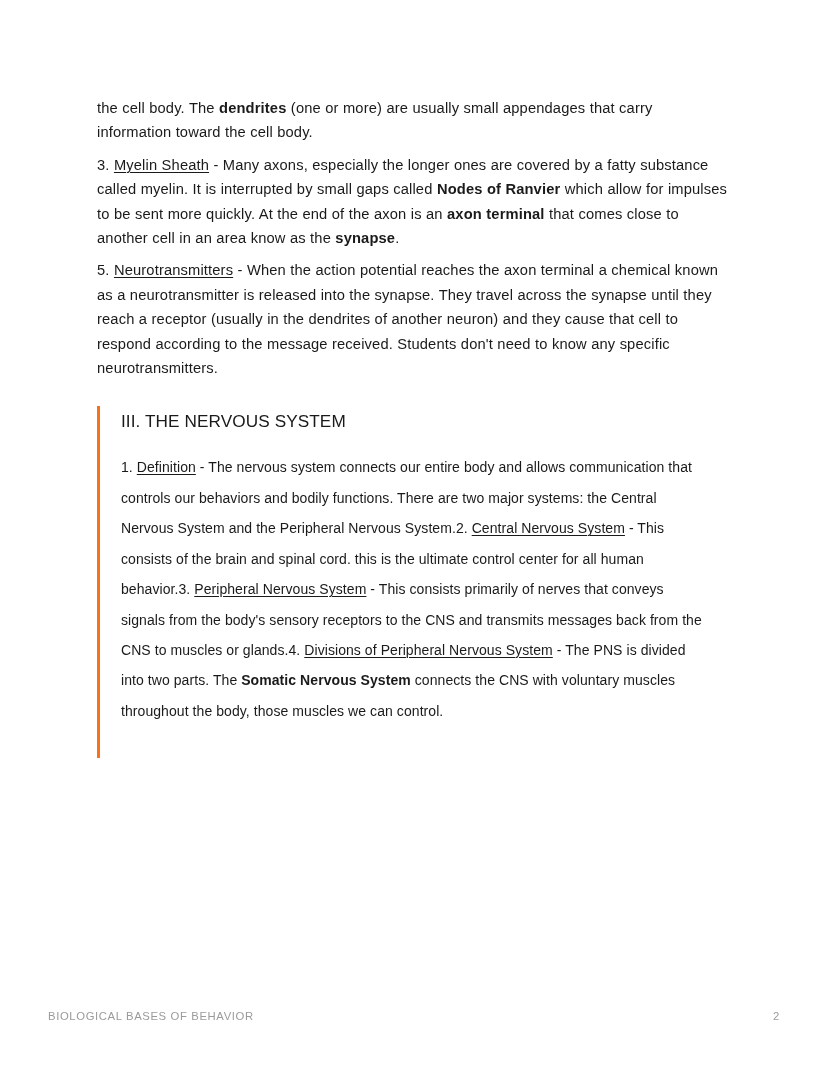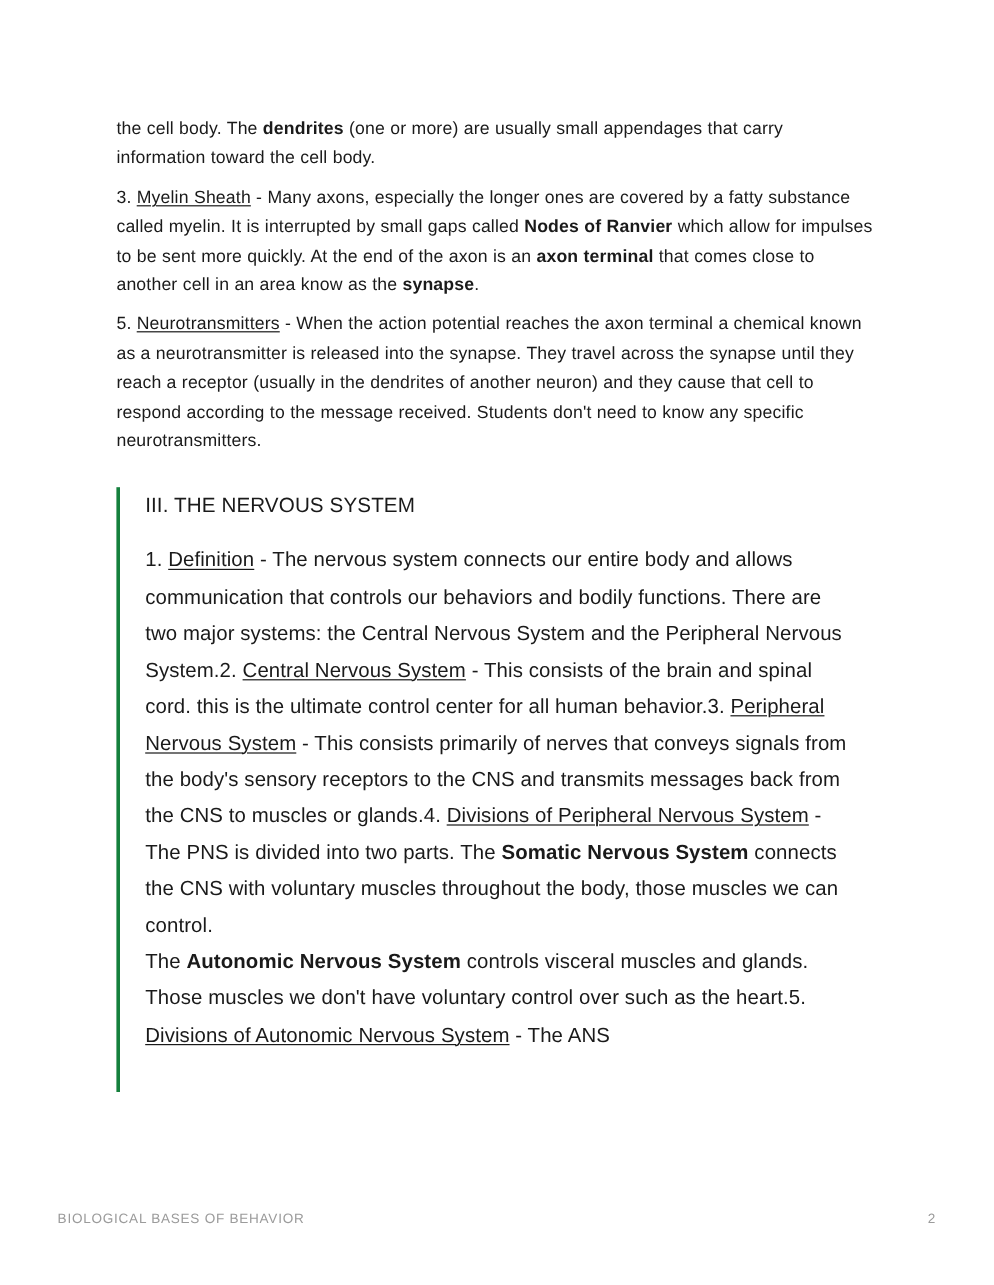--- a/index.html
+++ b/index.html
@@ -47,38 +47,38 @@
     font-weight: bold;
   }
 
   u, .u {
     text-underline-offset: 2px;
     text-decoration-thickness: 1px;
   }
 
   .quote-block {
     margin-top: 26px;
-    border-left: 3px solid #15803d;
+    border-left: 3px solid #f97316;
     padding: 0 0 0 21px;
     width: 613px;
     box-sizing: border-box;
   }
 
   .quote-heading {
     font-size: 17.2px;
     line-height: 30px;
     font-weight: normal;
     margin: 0 0 16px 0;
     color: #1a1a1a;
     letter-spacing: 0.005em;
   }
 
   p.quote-para {
     margin: 0;
-    font-size: 17px;
+    font-size: 14px;
     line-height: 30.4px;
     letter-spacing: 0.005em;
     color: #1a1a1a;
   }
 
   .quote-spacer {
     height: 32px;
   }
 
   .footer {
@@ -115,21 +115,20 @@
 
 
     <p class="body-para"><span>5. </span><u>Neurotransmitters</u><span> - When the action potential reaches the axon terminal a chemical known as a neurotransmitter is released into the synapse. They travel across the synapse until they reach a receptor (usually in the dendrites of another neuron) and they cause that cell to respond according to the message received. Students don't need to know any specific neurotransmitters.</span></p>
 
     <div class="quote-block">
 
       <div class="quote-heading">III. THE NERVOUS SYSTEM</div>
 
       <p class="quote-para"><span>1. </span><u>Definition</u><span> - The nervous system connects our entire body and allows communication that controls our behaviors and bodily functions. There are two major systems: the Central Nervous System and the Peripheral Nervous System.</span><span>2. </span><u>Central Nervous System</u><span> - This consists of the brain and spinal cord. this is the ultimate control center for all human behavior.</span><span>3. </span><u>Peripheral Nervous System</u><span> - This consists primarily of nerves that conveys signals from the body's sensory receptors to the CNS and transmits messages back from the CNS to muscles or glands.</span><span>4. </span><u>Divisions of Peripheral Nervous System</u><span> - The PNS is divided into two parts. The </span><b>Somatic Nervous System</b><span> connects the CNS with voluntary muscles throughout the body, those muscles we can control.</span></p>
 
-      <p class="quote-para"><span>The </span><b>Autonomic Nervous System</b><span> controls visceral muscles and glands. Those muscles we don't have voluntary control over such as the heart.</span><span>5. </span><u>Divisions of Autonomic Nervous System</u><span> - The ANS</span></p>
 
       <div class="quote-spacer"></div>
 
     </div>
 
   </div>
 
   <div class="footer">
     <span class="footer-title">BIOLOGICAL BASES OF BEHAVIOR</span>
     <span class="footer-page">2</span>

